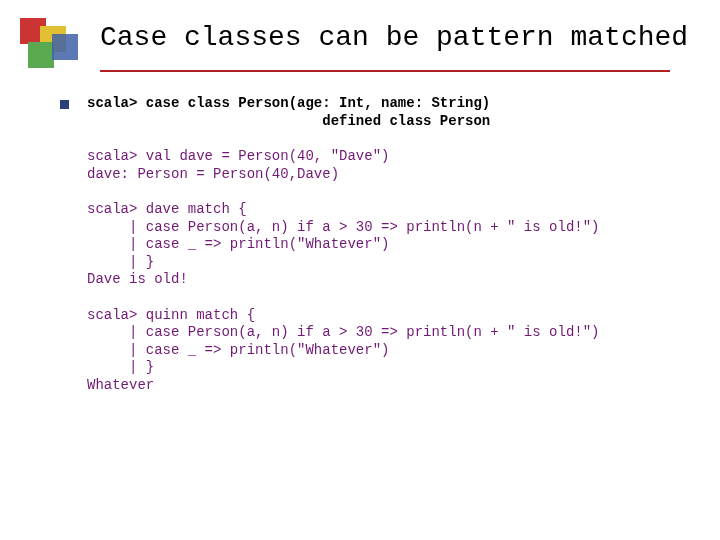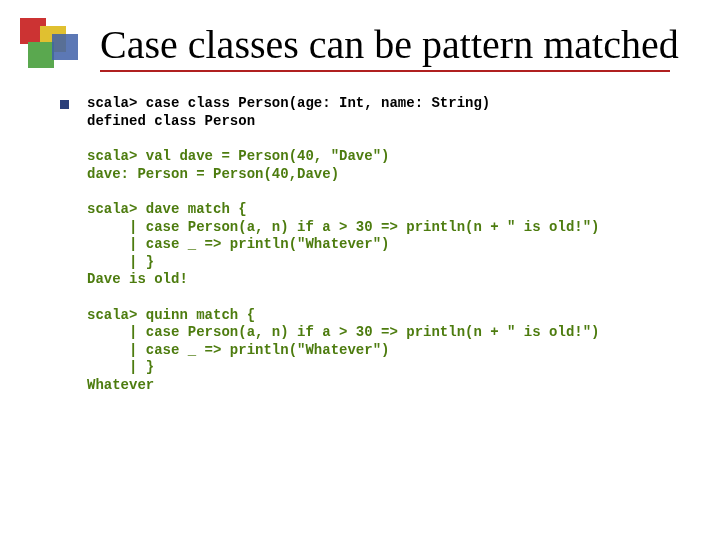--- a/index.html
+++ b/index.html
@@ -32,23 +32,24 @@
   .sq.red    { background: #cc3333; top: 0;  left: 0;  z-index: 1; }
   .sq.yellow { background: #e0c030; top: 8px;  left: 20px; z-index: 2; }
   .sq.green  { background: #5aa84f; top: 24px; left: 8px;  z-index: 3; }
   .sq.blue   { background: #4060a8; top: 16px; left: 32px; z-index: 4; opacity: .85; }
 
   .title {
     position: absolute;
     top: 22px;
     left: 100px;
     right: 20px;
-    font-size: 40px;
+    font-size: 28px;
     line-height: 1.15;
     color: #000;
+    font-family: Liberation Mono, monospace;
   }
   .title-underline {
     position: absolute;
     top: 70px;
     left: 100px;
     width: 570px;
     height: 2px;
     background: #b02020;
   }
 
@@ -56,20 +57,21 @@
     position: absolute;
     top: 95px;
     left: 60px;
     right: 40px;
   }
 
   .bullet {
     display: flex;
     align-items: flex-start;
     margin-bottom: 8px;
+    text-align: right;
   }
   .bullet .bsq {
     width: 9px;
     height: 9px;
     background: #2a3f7a;
     margin-top: 5px;
     margin-right: 18px;
     flex: 0 0 auto;
   }
   .code {
@@ -78,26 +80,26 @@
     font-size: 14px;
     line-height: 1.25;
     white-space: pre;
     color: #000;
   }
   .blocks {
     margin-left: 27px; 
   }
   .block {
     font-family: "Courier New", Courier, monospace;
-    font-weight: bold;
+    font-weight: normal;
     font-size: 14px;
     line-height: 1.25;
     white-space: pre;
     margin-top: 18px;
-    color: #4d7c0f;
+    color: #701a75;
   }
 </style>
 </head>
 <body>
 <div class="slide">
 
   <div class="logo">
     <div class="sq red"></div>
     <div class="sq yellow"></div>
     <div class="sq green"></div>

